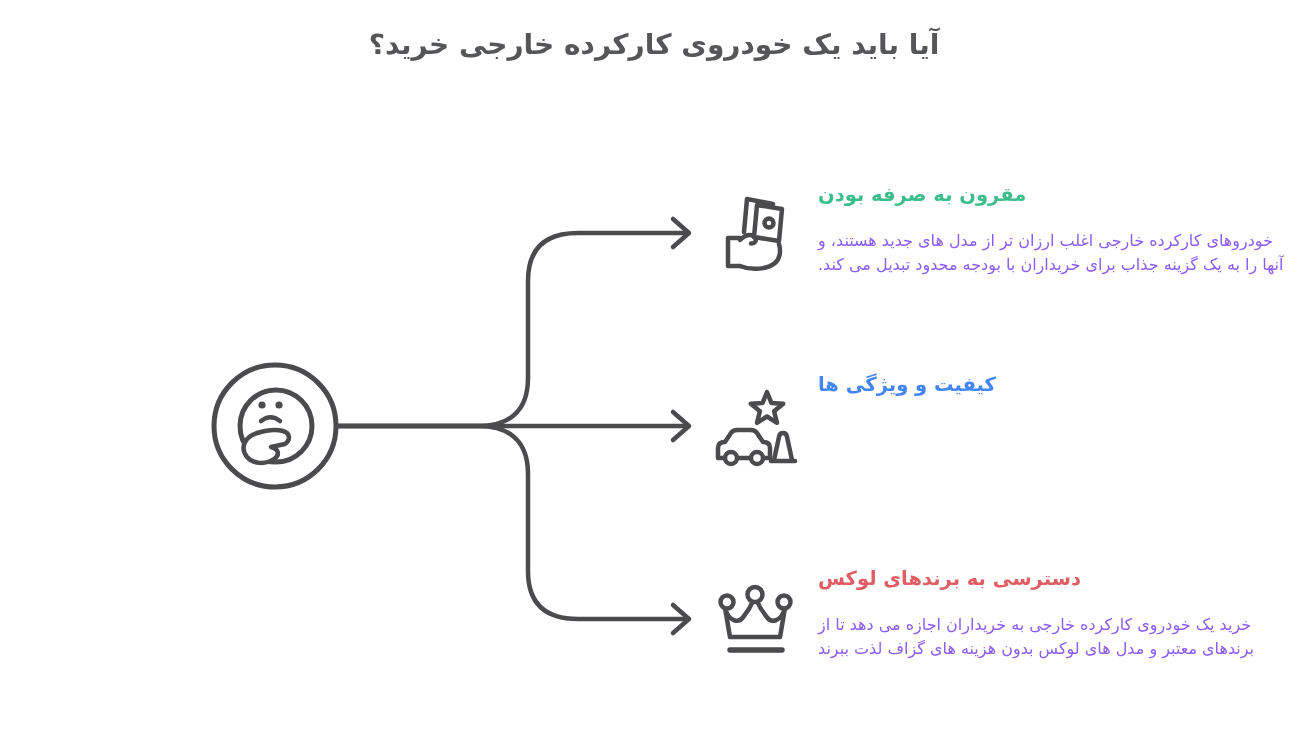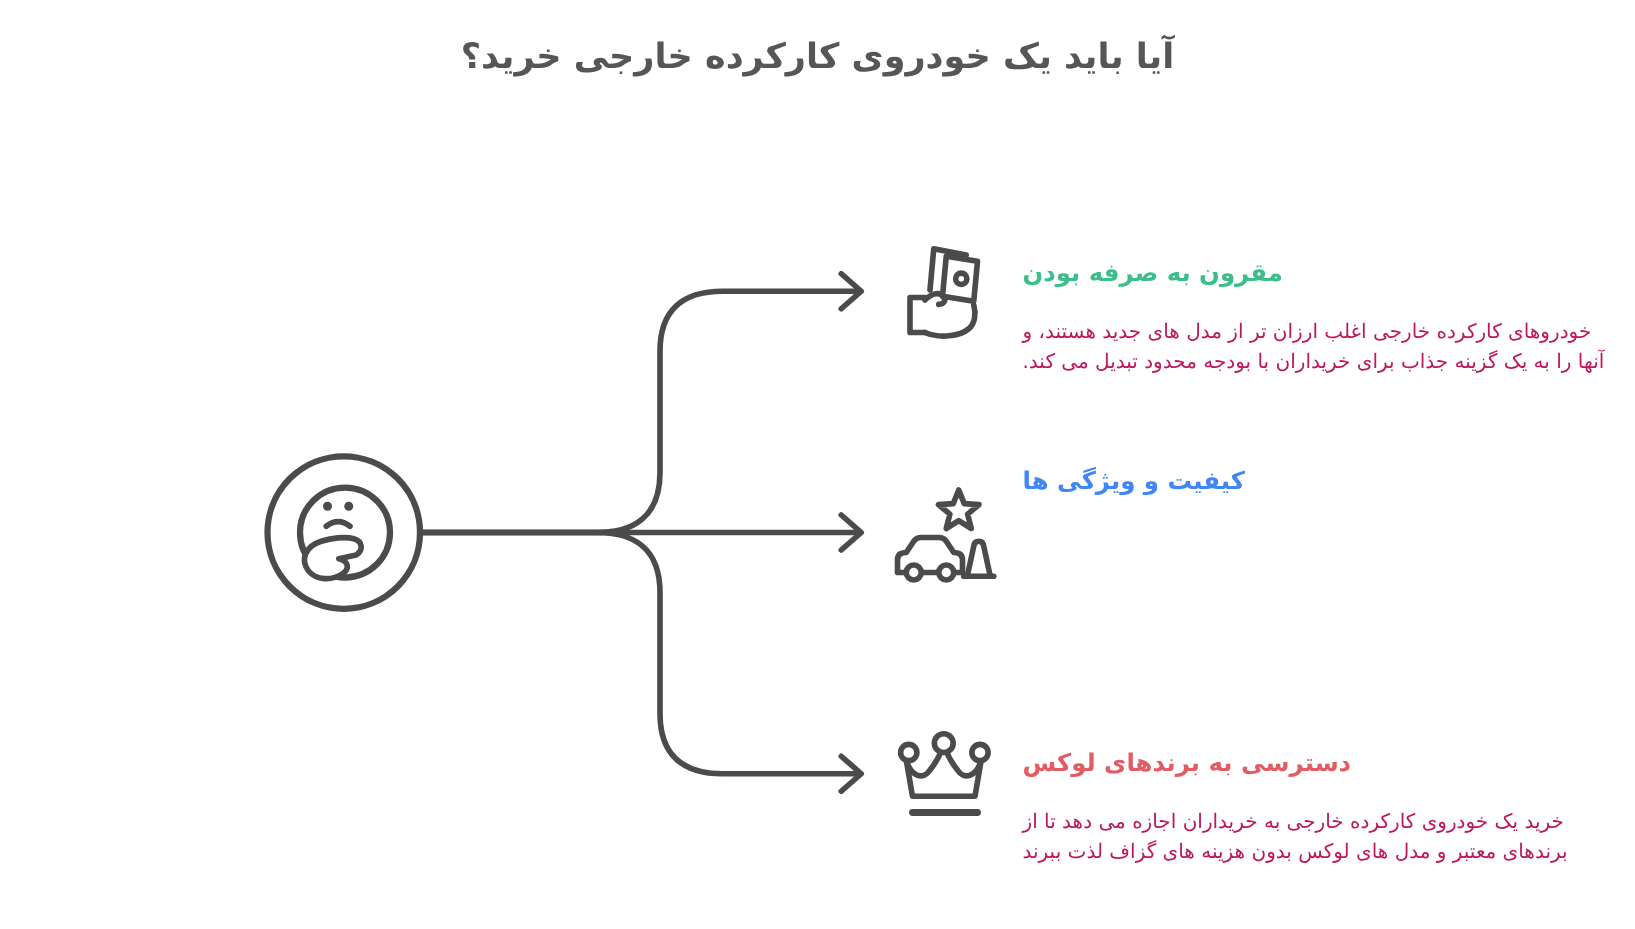--- a/index.html
+++ b/index.html
@@ -8,22 +8,22 @@
     font-family:"DejaVu Sans","Liberation Sans",sans-serif;
   }
   .title{
     position:absolute;top:28px;left:0;width:100%;margin:0;
     text-align:center;direction:rtl;
     font-size:28px;font-weight:bold;color:#555658;letter-spacing:.2px;
   }
   .art{position:absolute;left:0;top:0;width:1308px;height:743px;}
   .block{position:absolute;left:818px;width:480px;direction:rtl;text-align:left;}
   .block h2{margin:0 0 23px 0;font-size:19.5px;font-weight:bold;line-height:22px;}
-  .block p{margin:0;font-size:16px;line-height:23.5px;color:#be185d;}
-  .s1{top:184px;margin-top:24px;} .s2{top:374px;} .s3{top:600px;}
+  .block p{margin:0;font-size:16px;line-height:23.5px;color:#8b5cf6;}
+  .s1{top:184px;} .s2{top:374px;} .s3{top:568px;}
   svg .ln{stroke:#4b4b4d;stroke-width:4.5;fill:none;stroke-linecap:round;stroke-linejoin:round;}
   svg .fw{stroke:#4b4b4d;stroke-width:4.5;fill:#ffffff;stroke-linecap:round;stroke-linejoin:round;}
   svg .dot{fill:#4b4b4d;stroke:none;}
 </style>
 </head>
 <body>
 
 <div class="canvas">
 
   <h1 class="title">آیا باید یک خودروی کارکرده خارجی خرید؟</h1>

